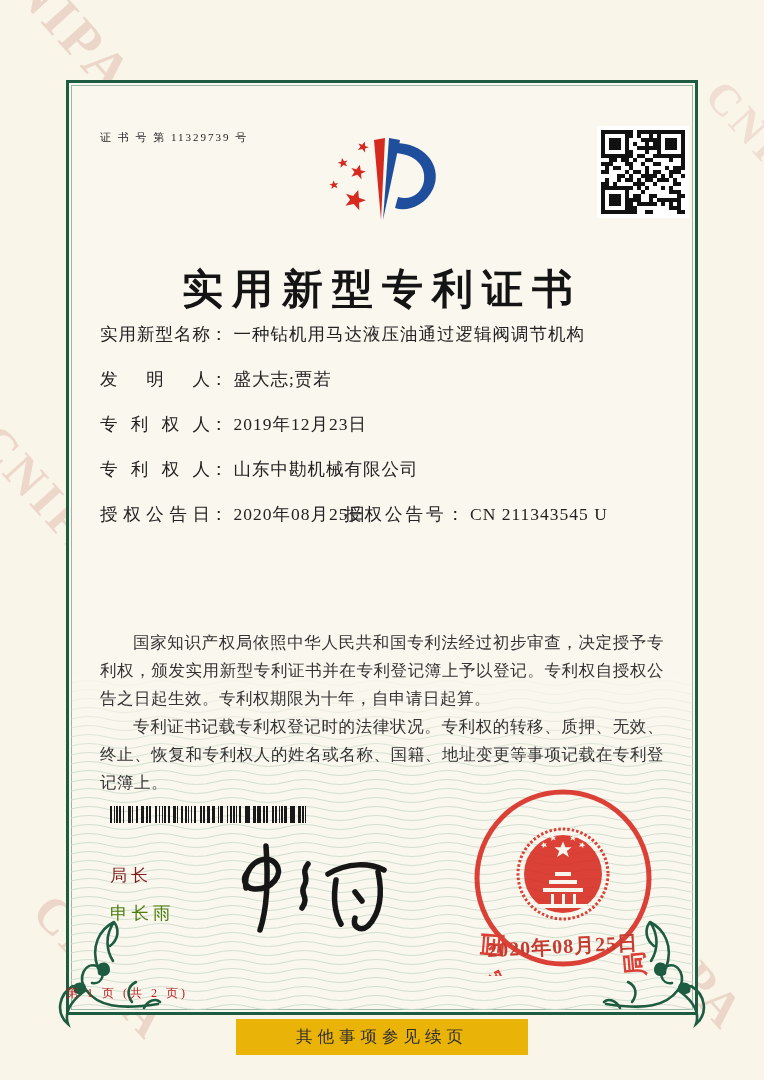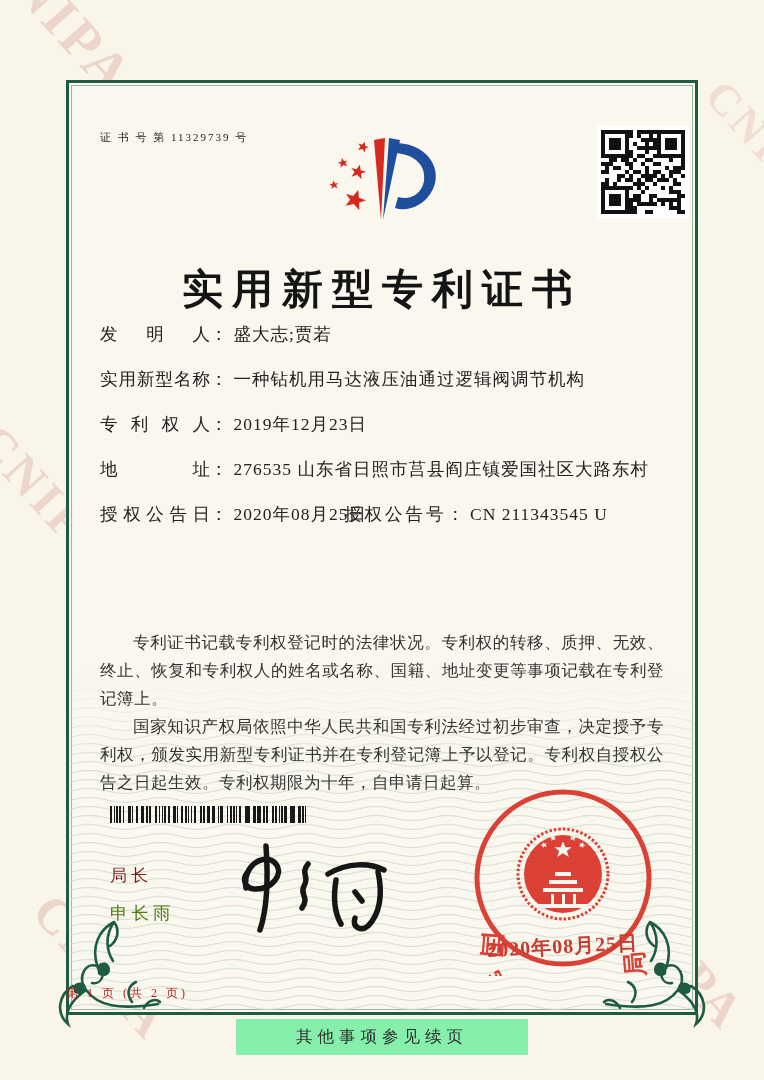--- a/index.html
+++ b/index.html
@@ -46,21 +46,21 @@
     background-image:
       repeating-linear-gradient(90deg,#191919 0 1.5px,transparent 1.5px 3.5px,#191919 3.5px 5px,transparent 5px 9px),
       repeating-linear-gradient(90deg,#191919 0 1px,transparent 1px 6px,#191919 6px 8.5px,transparent 8.5px 13px);}
   .sig-title{position:absolute;left:110px;top:864px;font-size:17px;letter-spacing:4px;color:#7f1d1d;}
   .sig-name{position:absolute;left:110px;top:901px;font-size:17.5px;letter-spacing:4px;color:#4d7c0f;}
   .sig-script{position:absolute;left:212px;top:836px;width:190px;height:102px;}
   .seal{position:absolute;left:452px;top:788px;width:222px;height:188px;}
   .page-info{position:absolute;left:66px;top:985px;width:632px;
              font-size:12px;letter-spacing:3px;color:#b91c1c;}
   .note-band{position:absolute;left:0;top:1019px;width:764px;text-align:center;}
-  .note-band span{display:inline-block;background:#86efac;padding:7px 60px;font-size:16.5px;
+  .note-band span{display:inline-block;background:#eab308;padding:7px 60px;font-size:16.5px;
                   letter-spacing:5px;color:#2e2e2e;text-align:right;}
 </style>
 </head>
 <body>
 
 <div class="page">
 
   <span class="wm wm1">CNIPA</span>
   <span class="wm wm2">CNIPA</span>
   <span class="wm wm3">CNIPA</span>
@@ -284,42 +284,42 @@
       <rect x="68" y="12" width="12" height="12" fill="#111"></rect>
       <rect x="4" y="60" width="28" height="28" fill="#111"></rect>
       <rect x="8" y="64" width="20" height="20" fill="#fff"></rect>
       <rect x="12" y="68" width="12" height="12" fill="#111"></rect>
     </svg>
 
   <div class="title">实用新型专利证书</div>
 
   <div class="fields">
     <div class="frow">
-      <span class="flabel">发明人</span><span class="fcolon">：</span><span class="fvalue">盛大志;贾若</span>
+      <span class="flabel">实用新型名称</span><span class="fcolon">：</span><span class="fvalue">一种钻机用马达液压油通过逻辑阀调节机构</span>
     </div>
     <div class="frow">
-      <span class="flabel">实用新型名称</span><span class="fcolon">：</span><span class="fvalue">一种钻机用马达液压油通过逻辑阀调节机构</span>
+      <span class="flabel">发明人</span><span class="fcolon">：</span><span class="fvalue">盛大志;贾若</span>
     </div>
     <div class="frow">
       <span class="flabel">专利权人</span><span class="fcolon">：</span><span class="fvalue">2019年12月23日</span>
     </div>
     <div class="frow">
-      <span class="flabel">地址</span><span class="fcolon">：</span><span class="fvalue">276535 山东省日照市莒县阎庄镇爱国社区大路东村</span>
+      <span class="flabel">专利权人</span><span class="fcolon">：</span><span class="fvalue">山东中勘机械有限公司</span>
     </div>
     <div class="frow">
       <span class="flabel">授权公告日</span><span class="fcolon">：</span><span class="fvalue">2020年08月25日</span>
       <span class="pair2">
         <span class="flabel2">授权公告号</span><span class="fcolon">：</span><span class="fvalue">CN 211343545 U</span>
       </span>
     </div>
   </div>
 
   <div class="paras">
+    <p>国家知识产权局依照中华人民共和国专利法经过初步审查，决定授予专利权，颁发实用新型专利证书并在专利登记簿上予以登记。专利权自授权公告之日起生效。专利权期限为十年，自申请日起算。</p>
     <p>专利证书记载专利权登记时的法律状况。专利权的转移、质押、无效、终止、恢复和专利权人的姓名或名称、国籍、地址变更等事项记载在专利登记簿上。</p>
-    <p>国家知识产权局依照中华人民共和国专利法经过初步审查，决定授予专利权，颁发实用新型专利证书并在专利登记簿上予以登记。专利权自授权公告之日起生效。专利权期限为十年，自申请日起算。</p>
   </div>
 
   <div class="barcode"></div>
 
   <div class="sig-title">局长</div>
   <div class="sig-name">申长雨</div>
 
   <svg class="sig-script" viewBox="0 0 190 102">
     <g fill="none" stroke="#161616" stroke-width="5.5" stroke-linecap="round" stroke-linejoin="round">
       <path d="M34,52 C30,28 54,16 64,28 C72,38 60,54 42,53 C32,52 30,42 36,36"></path>

